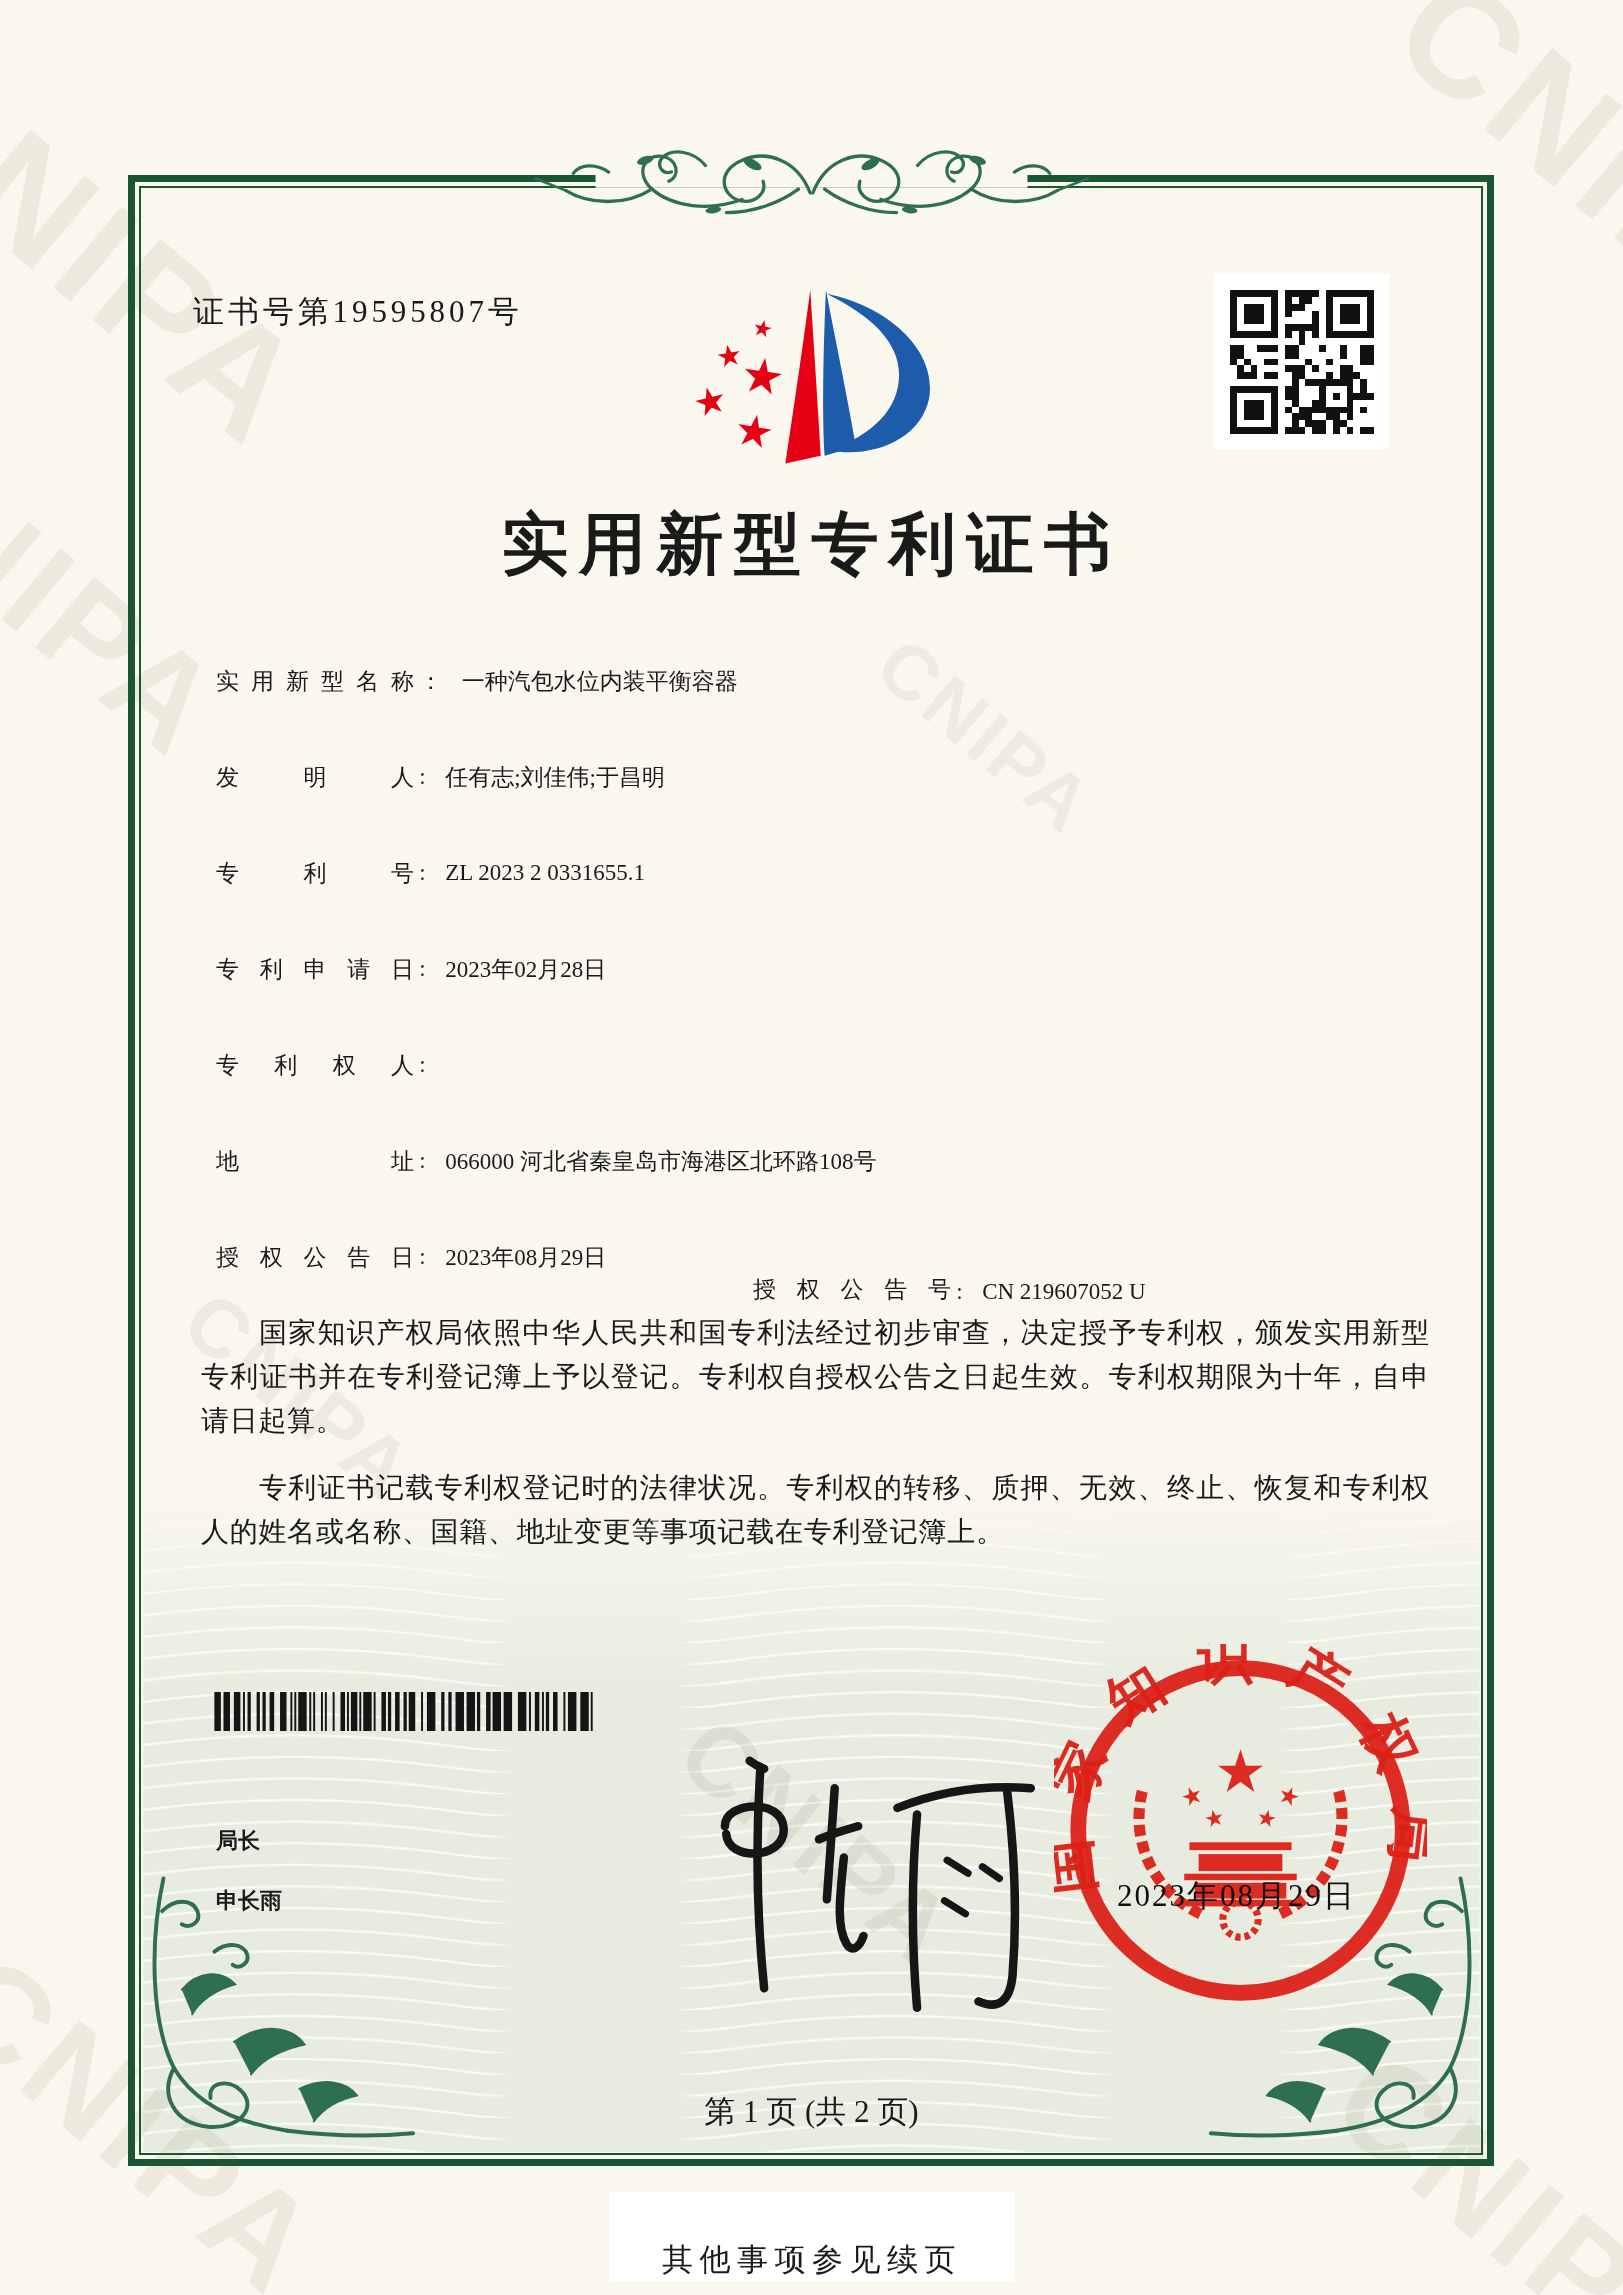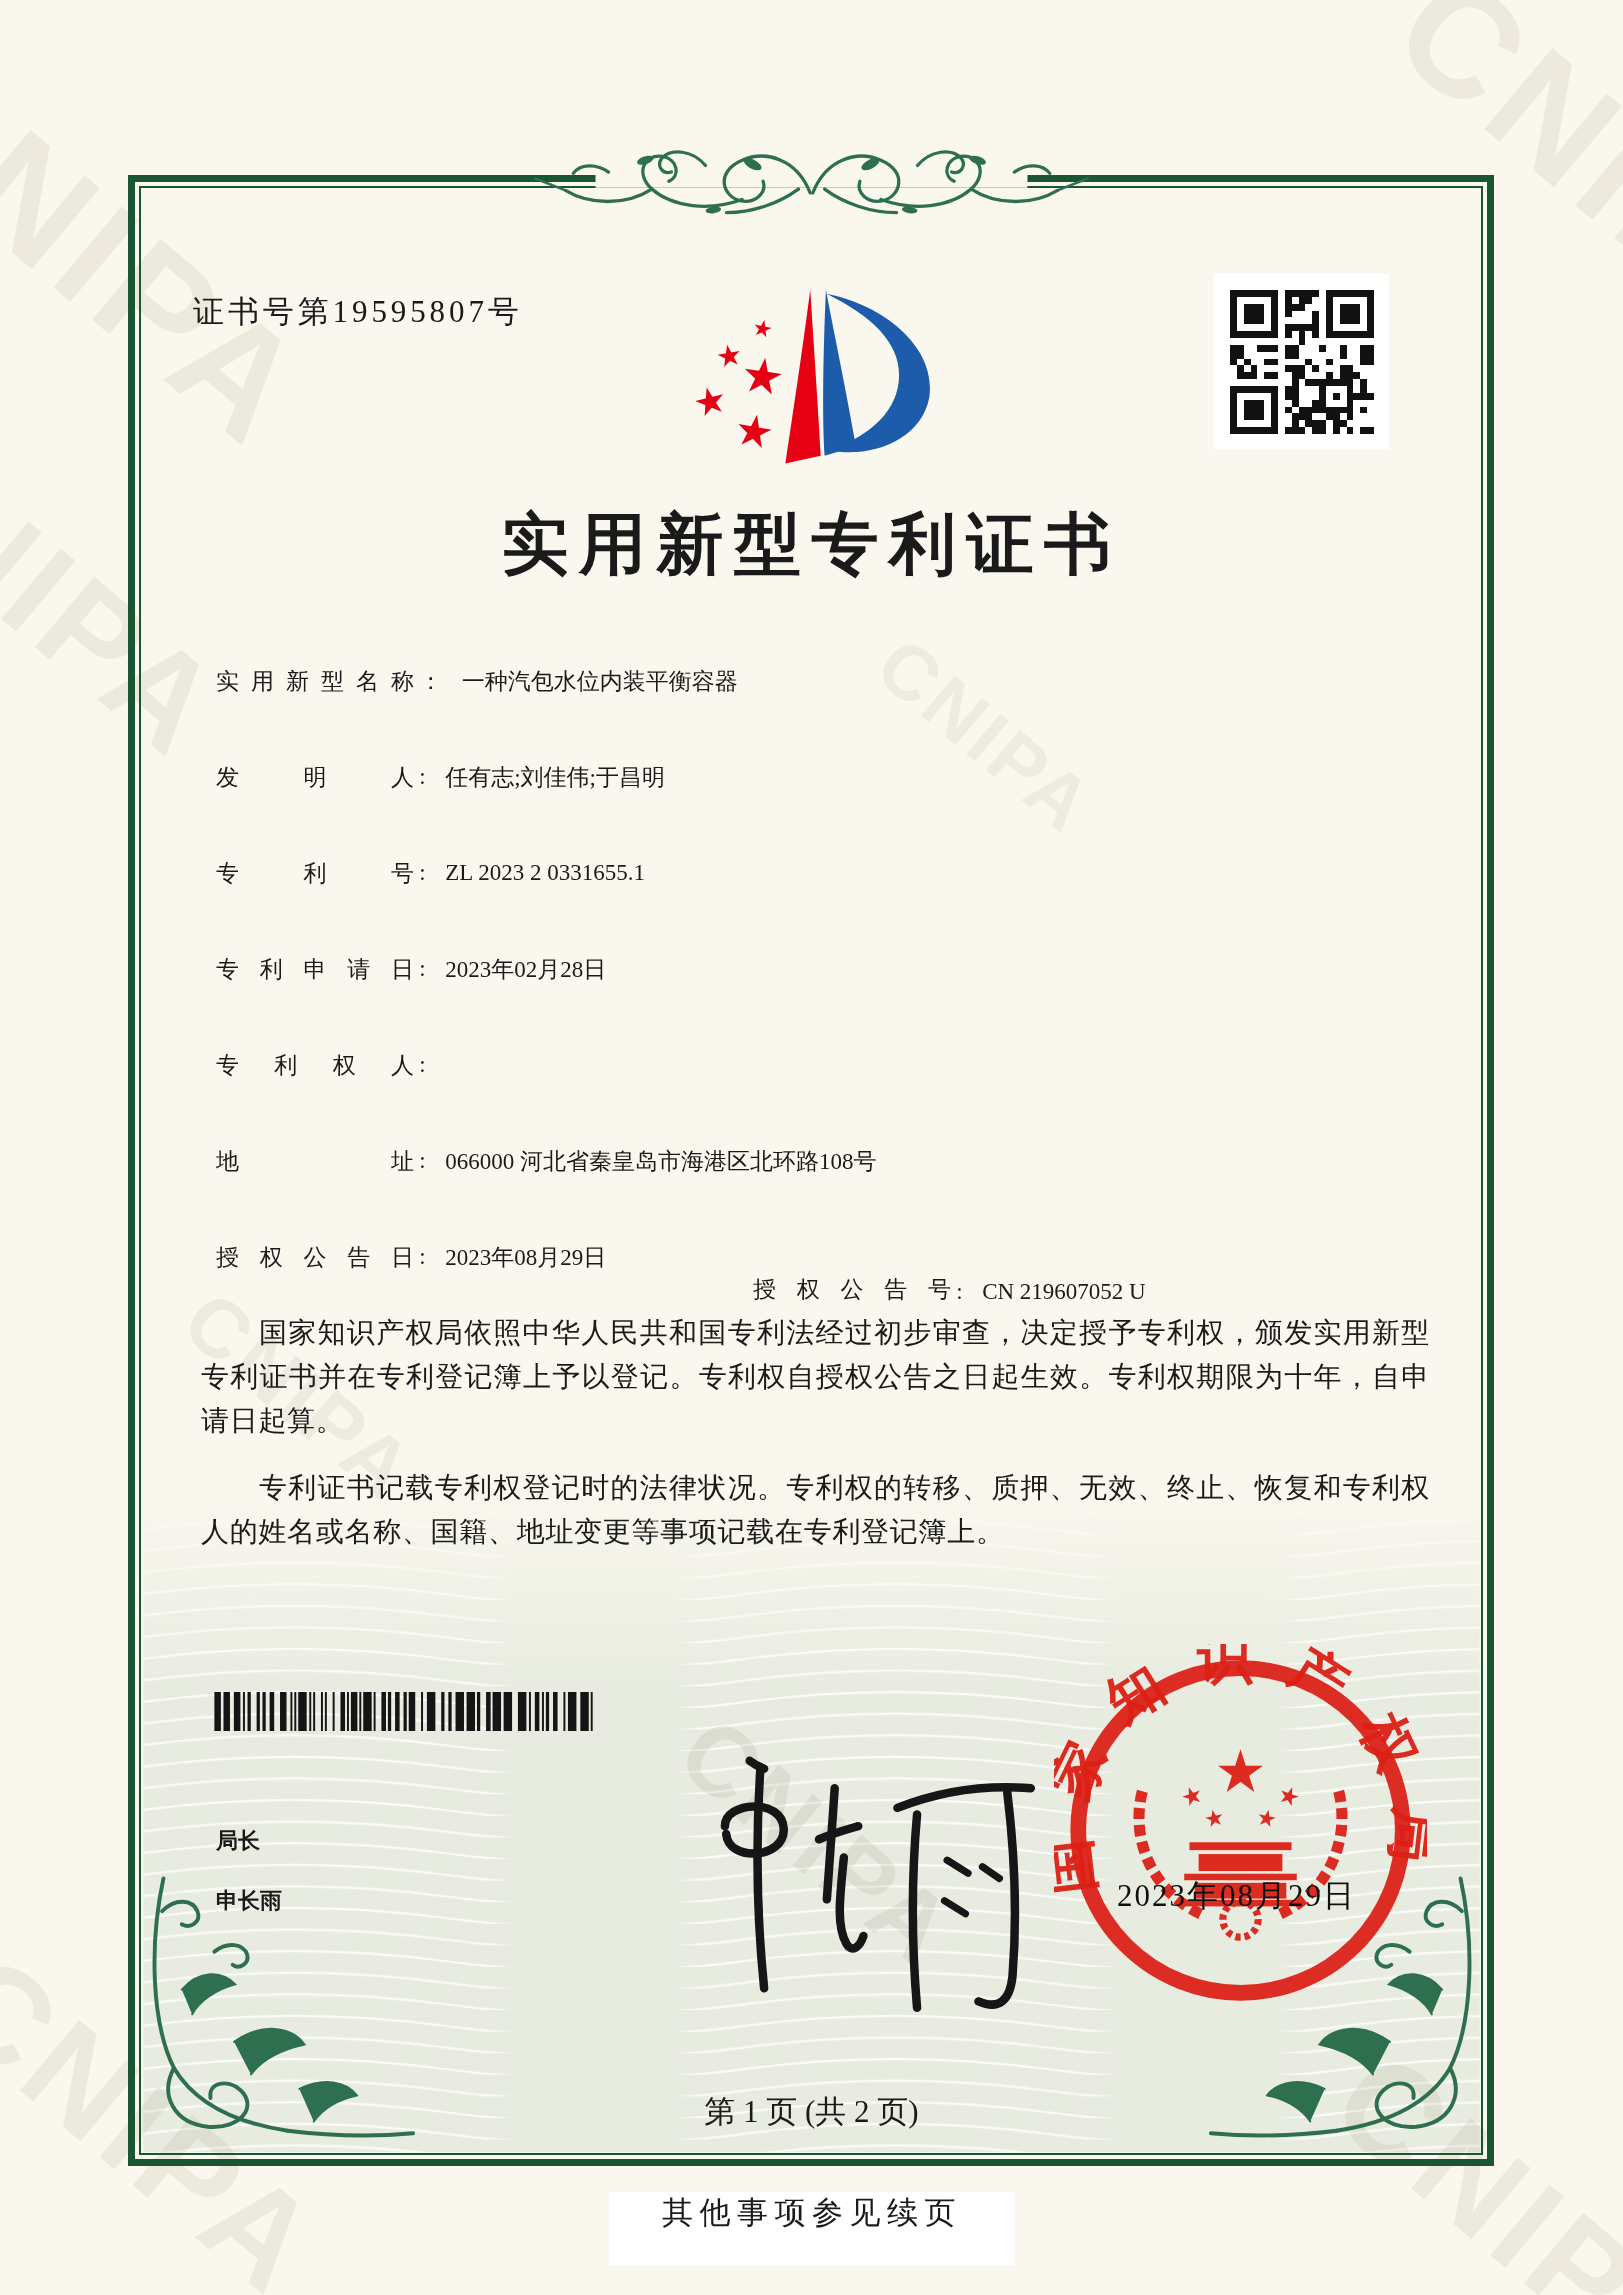--- a/index.html
+++ b/index.html
@@ -107,23 +107,23 @@
     text-align:center;
     font-size:31px;letter-spacing:2px;color:#101010;
   }
   .page-info{
     position:absolute;z-index:4;
     left:143px;top:2091px;width:1337px;
     text-align:center;font-size:31px;
   }
   .cont-box{
     position:absolute;z-index:4;
-    left:609px;top:2192px;width:406px;height:73px;
+    left:609px;top:2192px;width:406px;height:89px;
     background:#ffffff;
-    display:flex;align-items:flex-start;justify-content:center;
+    display:flex;align-items:flex-end;justify-content:center;
   }
   .cont-box span{font-size:31px;letter-spacing:6.5px;}
 </style>
 </head>
 <body>
 
 <div class="wave-zone">
   <svg width="1337" height="660" viewBox="0 0 2043 1009">
     <defs>
       <pattern id="waves" width="920" height="33" patternUnits="userSpaceOnUse">

